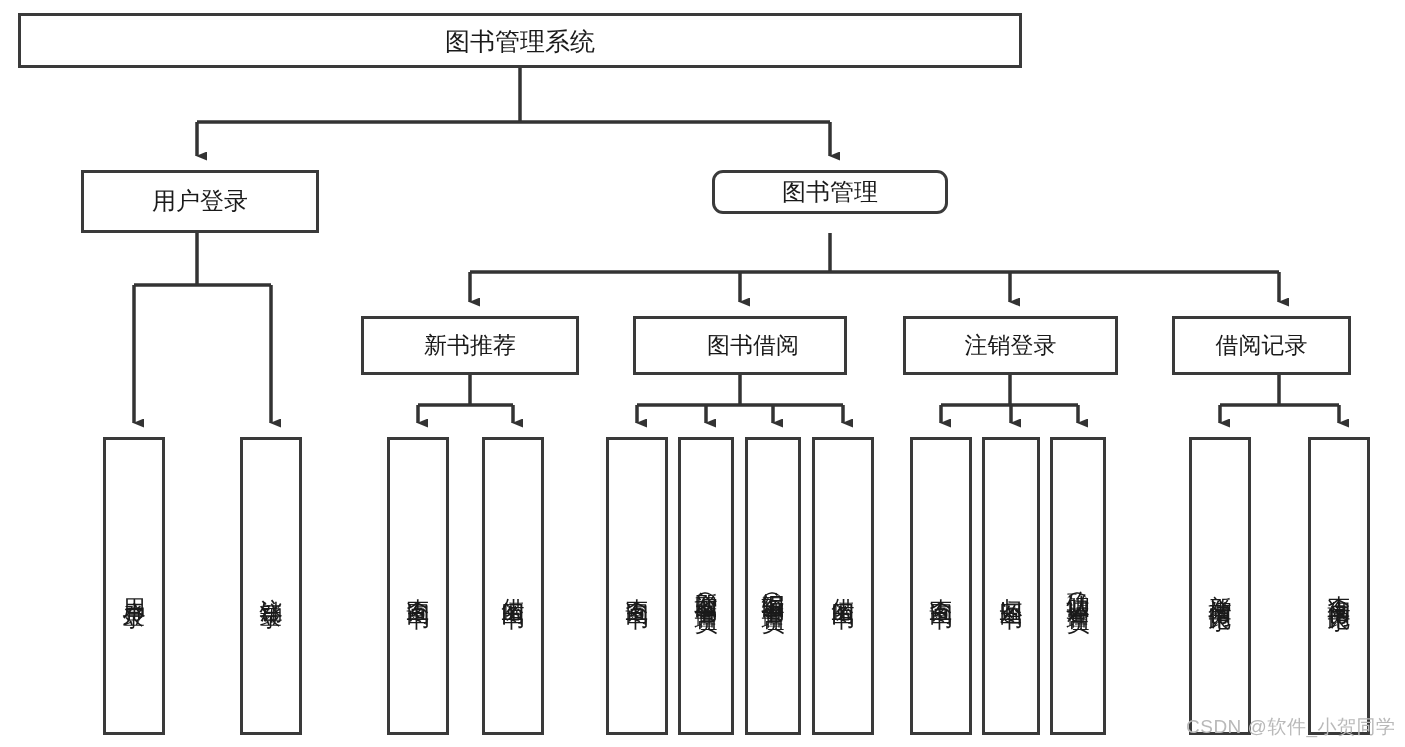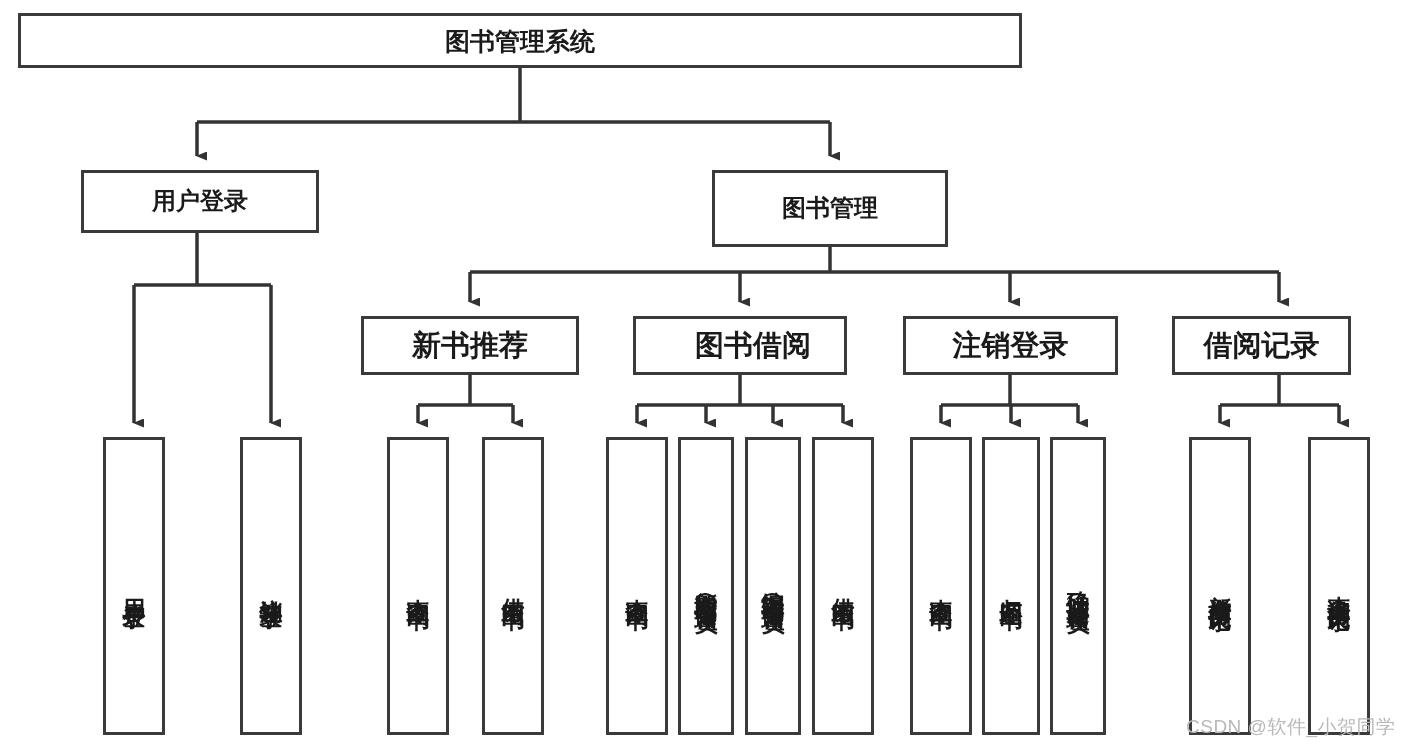--- a/index.html
+++ b/index.html
@@ -32,33 +32,32 @@
     background: #ffffff;
     display: flex;
     align-items: center;
     justify-content: center;
     color: #1a1a1a;
     line-height: 1.12;
   }
   .node-label {
     display: block;
     text-align: center;
-    font-weight: bold;
   }
   
   .level-root {
     font-size: 25px;
   }
   
   .level-2 {
     font-size: 24px;
   }
   
   .level-3 {
-    font-size: 29px;
+    font-size: 23px;
   }
   
   .level-4 {
     font-size: 23px;
     align-items: center;
     justify-content: center;
     padding: 6px 0;
   }
   .level-4 .node-label {
     writing-mode: vertical-rl;
@@ -137,21 +136,21 @@
     </g>
   </svg>
 
   <div class="node level-root" style="left:18px; top:13px; width:1004px; height:55px;">
     <span class="node-label">图书管理系统</span>
   </div>
 
   <div class="node level-2" style="left:81px; top:170px; width:238px; height:63px;">
     <span class="node-label">用户登录</span>
   </div>
-  <div class="node level-2" style="left:712px; top:170px; width:236px; height:77px;">
+  <div class="node level-2" style="left:712px; top:170px; width:236px; height:44px;border-radius:11px;">
     <span class="node-label">图书管理</span>
   </div>
 
   <div class="node level-3" style="left:361px; top:316px; width:218px; height:59px;">
     <span class="node-label">新书推荐</span>
   </div>
   <div class="node level-3" style="left:633px; top:316px; width:214px; height:59px;padding-left:26px;">
     <span class="node-label">图书借阅</span>
   </div>
   <div class="node level-3" style="left:903px; top:316px; width:215px; height:59px;">

